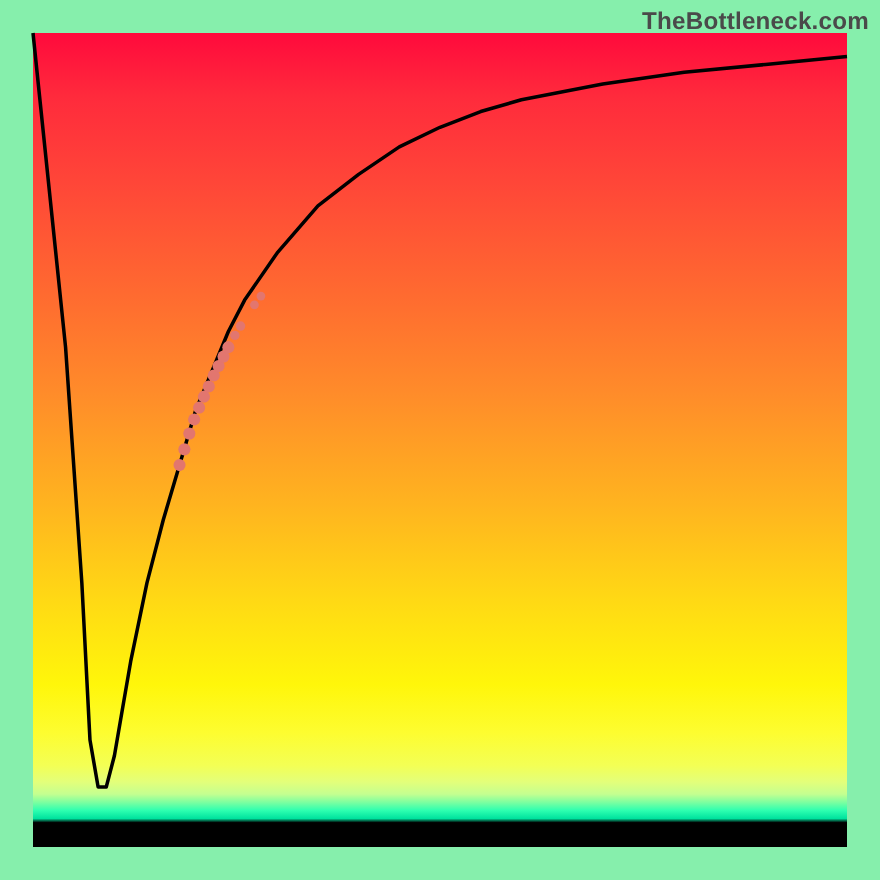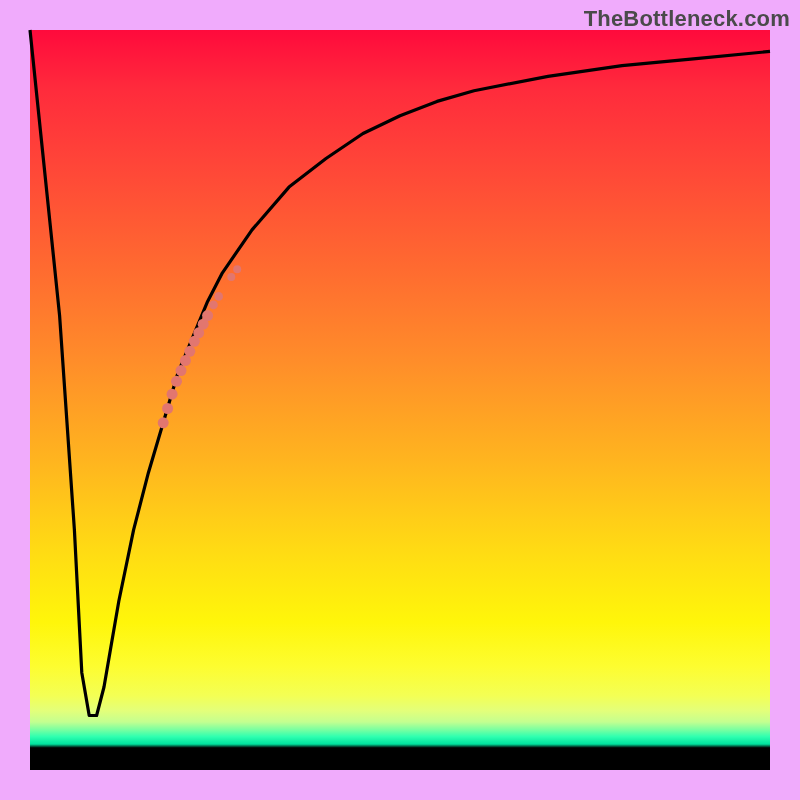--- a/index.html
+++ b/index.html
@@ -6,21 +6,21 @@
     margin: 0;
     padding: 0;
     width: 800px;
     height: 800px;
     overflow: hidden;
     font-family: Arial, Helvetica, sans-serif;
   }
   .frame {
     width: 800px;
     height: 800px;
-    background: #f0abfc;
+    background: #86efac;
     position: relative;
   }
   .plot {
     position: absolute;
     left: 30px;
     top: 30px;
     width: 740px;
     height: 740px;
     
     background: linear-gradient(

